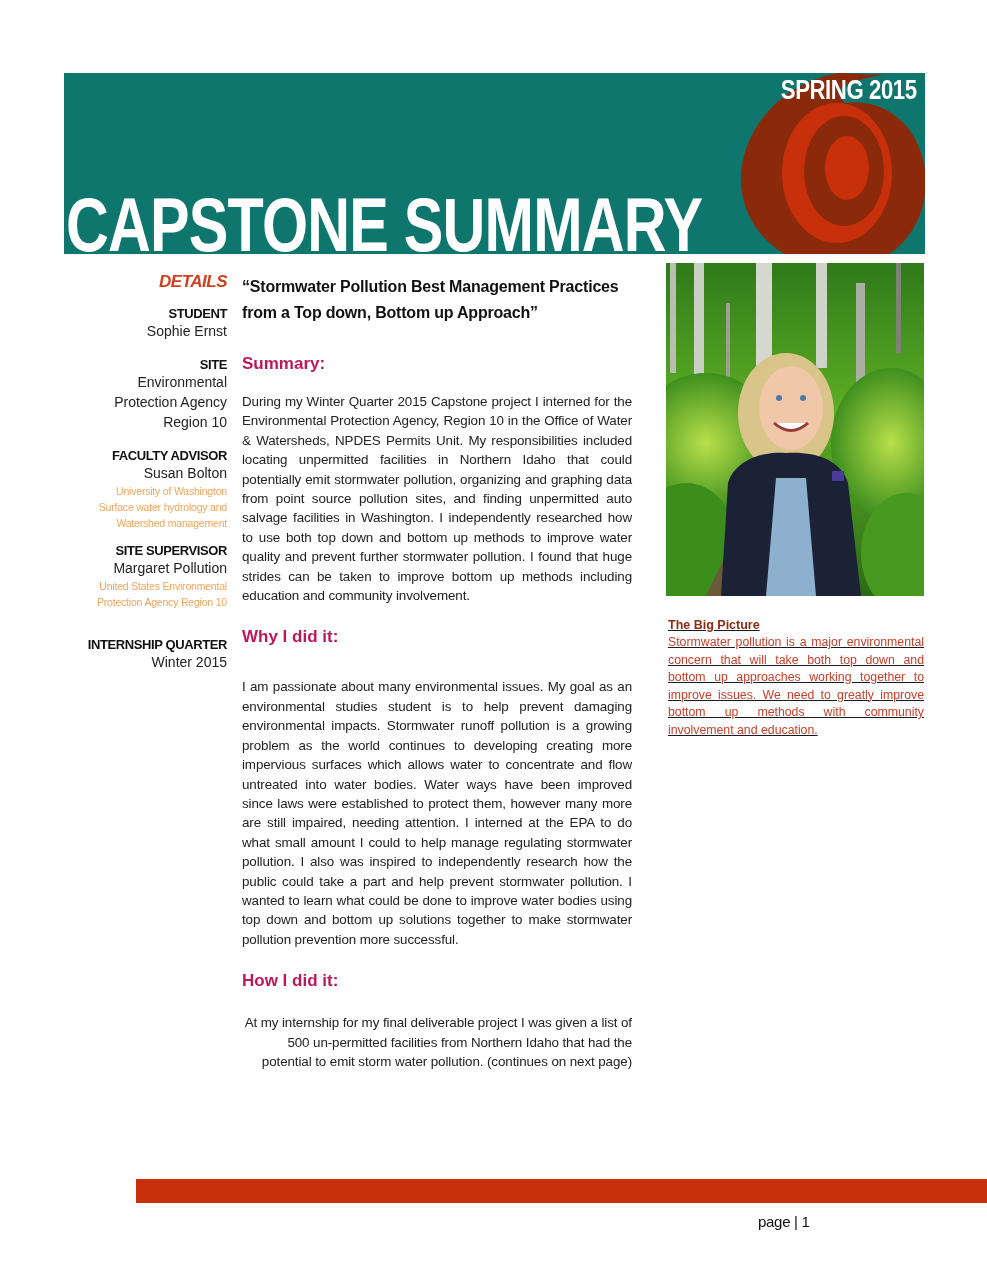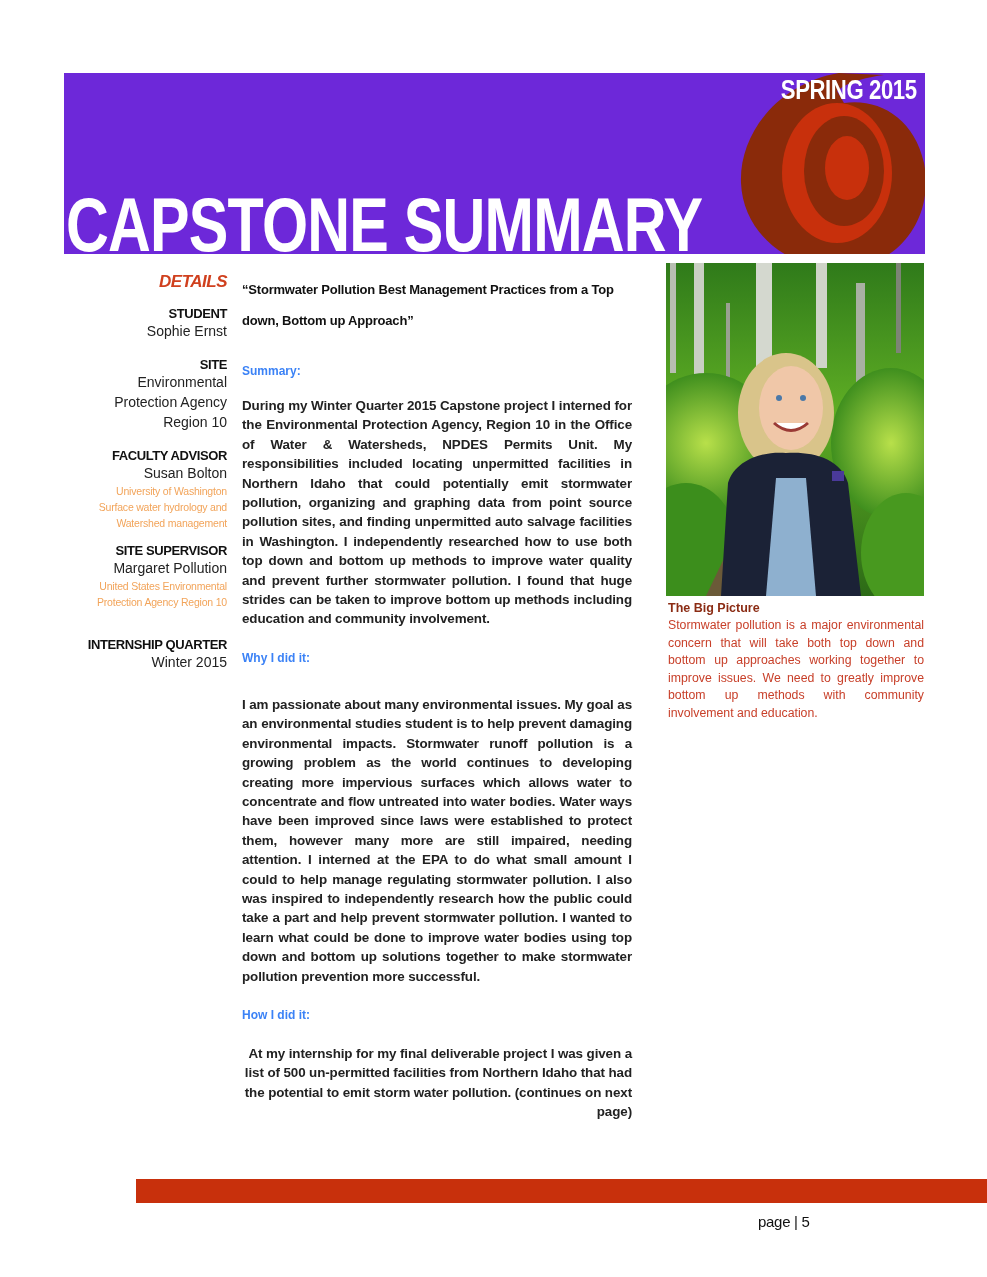--- a/index.html
+++ b/index.html
@@ -1,21 +1,21 @@
 <!DOCTYPE html>
 <html><head>
 <meta charset="utf-8">
 <style>
   html, body { margin: 0; padding: 0; background: #ffffff; }
   body { width: 987px; height: 1277px; position: relative; overflow: hidden;
          font-family: "Liberation Sans", "DejaVu Sans", sans-serif; color: #1a1a1a; }
 
   
   .banner { position: absolute; left: 64px; top: 73px; width: 861px; height: 181px;
-            background: #6d28d9; overflow: hidden; }
+            background: #0f766e; overflow: hidden; }
   .banner .swirl { position: absolute; left: 655px; top: 0; width: 210px; height: 181px; }
   .banner .season { position: absolute; right: 8px; top: 2px; color: #fff;
             font-family: "Liberation Sans", sans-serif; font-weight: bold;
             font-size: 27px; letter-spacing: -0.5px; transform: scaleX(0.82);
             transform-origin: right top; }
   .banner .title { position: absolute; left: 2px; bottom: -9px; color: #fff;
             font-family: "Liberation Sans", sans-serif; font-weight: bold;
             font-size: 76px; letter-spacing: -1px; line-height: 1;
             transform: scaleX(0.78); transform-origin: left bottom; white-space: nowrap; }
 
@@ -23,32 +23,32 @@
   .details { position: absolute; left: 60px; top: 272px; width: 167px; text-align: right; }
   .details .heading { color: #D0401E; font-weight: bold; font-size: 17px;
             letter-spacing: -0.5px; margin-bottom: 14px; font-style: italic; }
   .details .label { font-weight: bold; font-size: 13px; letter-spacing: -0.4px;
             color: #111; margin-top: 10px; }
   .details .value { font-size: 14px; line-height: 20px; color: #222; }
   .details .sub { font-size: 10.5px; line-height: 16px; color: #F2A45A; letter-spacing: -0.2px; }
 
   
   .main { position: absolute; left: 242px; top: 274px; width: 390px; }
-  .main .doc-title { font-weight: bold; font-size: 13px; line-height: 31px;
+  .main .doc-title { font-weight: bold; font-size: 16px; line-height: 26px;
             color: #111; margin: 0 0 28px 0; letter-spacing: -0.2px; }
-  .main h2 { font-weight: bold; font-size: 12px; margin: 0 0 18px 0; color: #3b82f6; }
+  .main h2 { font-weight: bold; font-size: 17px; margin: 0 0 18px 0; color: #be185d; }
   .main p { font-size: 13.4px; line-height: 19.4px; text-align: justify; margin: 0;
-            color: #222; letter-spacing: -0.1px; font-weight: bold; }
+            color: #222; letter-spacing: -0.1px; }
   .main .sec { margin-bottom: 22px; }
   .main h2.gap { margin-bottom: 22px; }
 
   
   .photo { position: absolute; left: 666px; top: 263px; width: 258px; height: 333px;
            overflow: hidden; }
-  .caption { position: absolute; left: 668px; top: 600px; width: 256px; }
+  .caption { position: absolute; left: 668px; top: 617px; width: 256px; text-decoration: underline; }
   .caption .cap-title { font-weight: bold; font-size: 12.5px; color: #8B2C14; line-height: 17px; }
   .caption .cap-text { font-size: 12.3px; line-height: 17.5px; color: #C8402A;
             text-align: justify; }
 
   
   .footer-bar { position: absolute; left: 136px; top: 1179px; width: 851px; height: 24px;
                 background: #C8300C; }
   .page-num { position: absolute; left: 758px; top: 1213px; font-size: 15px; color: #111;
               letter-spacing: -0.3px; }
 </style>
@@ -156,13 +156,13 @@
     <rect x="166" y="208" width="12" height="10" fill="#4a3a9a"></rect>
   </svg>
 </div>
 
 <div class="caption">
   <div class="cap-title">The Big Picture</div>
   <div class="cap-text">Stormwater pollution is a major environmental concern that will take both top down and bottom up approaches working together to improve issues. We need to greatly improve bottom up methods with community involvement and education.</div>
 </div>
 
 <div class="footer-bar"></div>
-<div class="page-num">page | 5</div>
+<div class="page-num">page | 1</div>
 
 </body></html>

